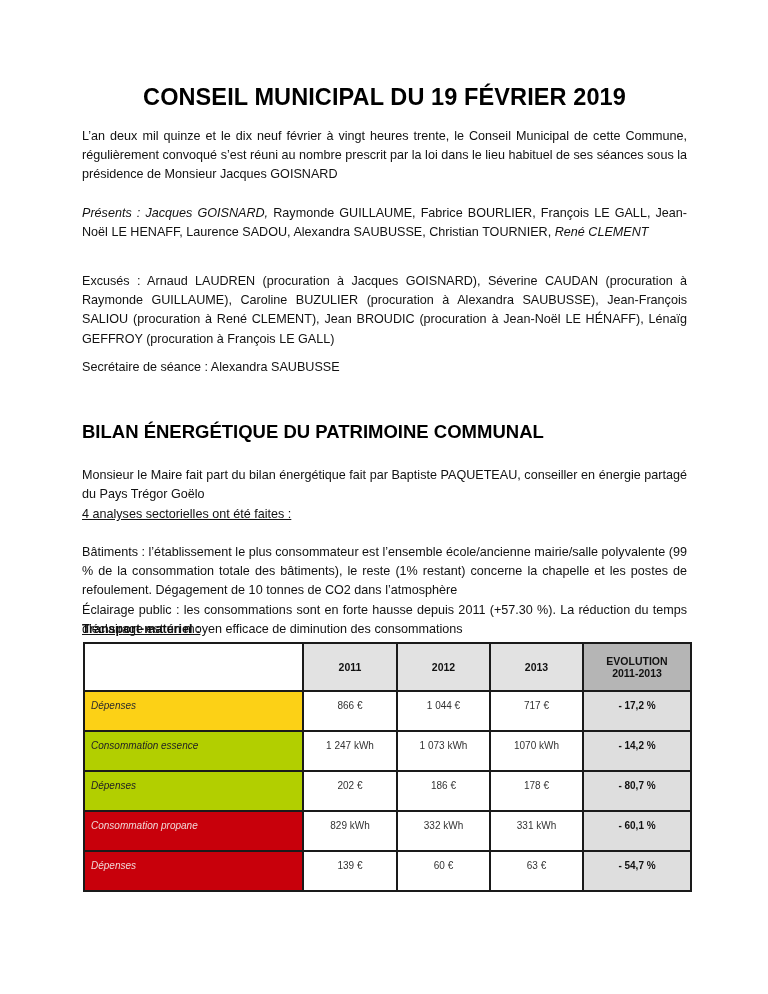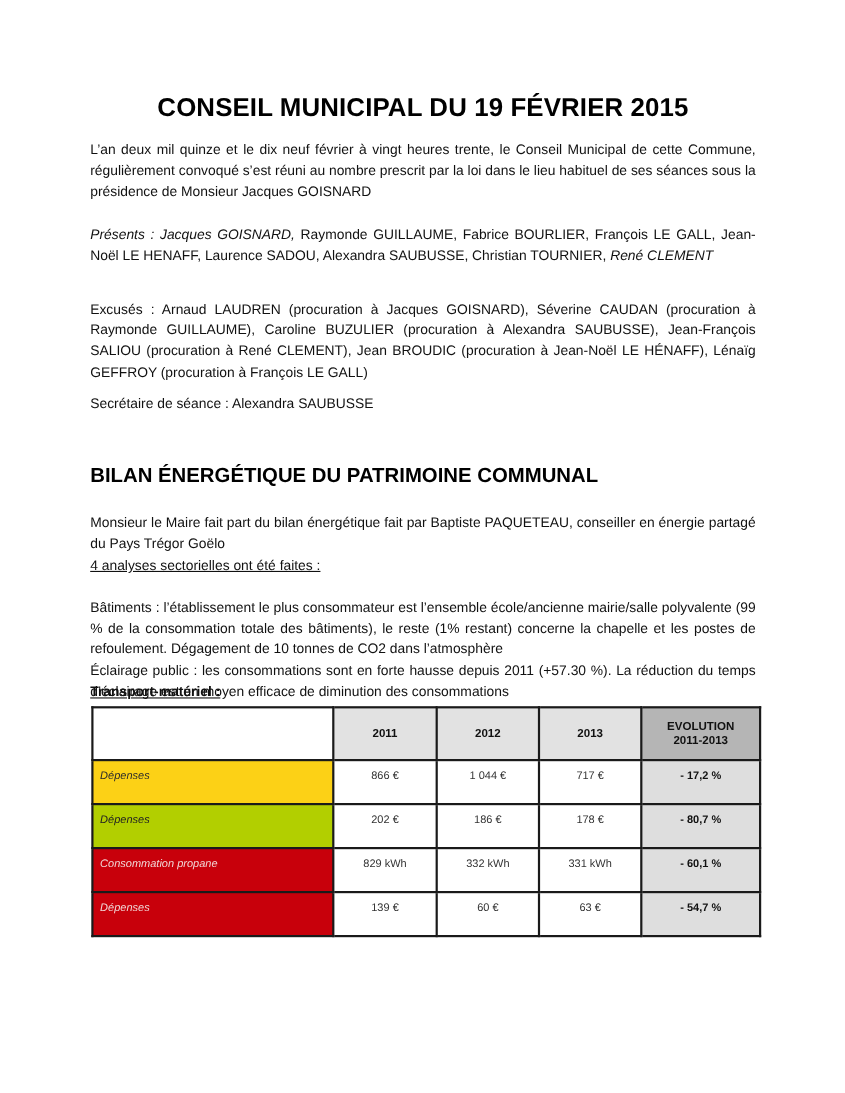--- a/index.html
+++ b/index.html
@@ -27,21 +27,21 @@
   td.val { text-align: center; background: #ffffff; padding-top: 8px !important; color: #333; }
   td.evo { text-align: center; background: #dedede; font-weight: bold; padding-top: 8px !important; }
   .gazole td.lbl { background: #fcd116; color: #2b2b2b; }
   .essence td.lbl { background: #b2cf00; color: #222; }
   .propane td.lbl { background: #c8000b; color: #f0d6d6; }
 </style>
 </head>
 <body>
 
 <div class="page">
-  <h1 class="title">CONSEIL MUNICIPAL DU 19 FÉVRIER 2015</h1>
+  <h1 class="title">CONSEIL MUNICIPAL DU 19 FÉVRIER 2019</h1>
 
   <p class="p" style="top:127px;">L’an deux mil quinze et le dix neuf février à vingt heures trente, le Conseil Municipal de cette Commune, régulièrement convoqué s’est réuni au nombre prescrit par la loi dans le lieu habituel de ses séances sous la présidence de Monsieur Jacques GOISNARD</p>
 
   <p class="p" style="top:204px;"><span class="it">Présents : Jacques GOISNARD,</span><span>  Raymonde GUILLAUME,  Fabrice BOURLIER, François LE GALL, Jean-Noël LE HENAFF,  Laurence SADOU,  Alexandra SAUBUSSE, Christian TOURNIER, </span><span class="it">René CLEMENT</span></p>
 
   <p class="p" style="top:272px;">Excusés : Arnaud LAUDREN (procuration à Jacques GOISNARD), Séverine CAUDAN (procuration à Raymonde GUILLAUME), Caroline BUZULIER (procuration à Alexandra SAUBUSSE), Jean-François SALIOU (procuration à René CLEMENT), Jean BROUDIC (procuration à Jean-Noël LE HÉNAFF), Lénaïg GEFFROY (procuration à François LE GALL)</p>
 
   <p class="p" style="top:358px;">Secrétaire de séance : Alexandra SAUBUSSE</p>
 
   <h2 class="h2">BILAN ÉNERGÉTIQUE DU PATRIMOINE COMMUNAL</h2>
@@ -76,20 +76,27 @@
       <th class="evo"><span>EVOLUTION</span><br><span>2011-2013</span></th>
     </tr>
     <tr class="gazole">
       <td class="lbl">Dépenses</td>
       <td class="val">866 €</td>
       <td class="val">1 044 €</td>
       <td class="val">717 €</td>
       <td class="evo">- 17,2 %</td>
     </tr>
     <tr class="essence">
+      <td class="lbl">Consommation essence</td>
+      <td class="val">1 247 kWh</td>
+      <td class="val">1 073 kWh</td>
+      <td class="val">1070 kWh</td>
+      <td class="evo">- 14,2 %</td>
+    </tr>
+    <tr class="essence">
       <td class="lbl">Dépenses</td>
       <td class="val">202 €</td>
       <td class="val">186 €</td>
       <td class="val">178 €</td>
       <td class="evo">- 80,7 %</td>
     </tr>
     <tr class="propane">
       <td class="lbl">Consommation propane</td>
       <td class="val">829 kWh</td>
       <td class="val">332 kWh</td>

